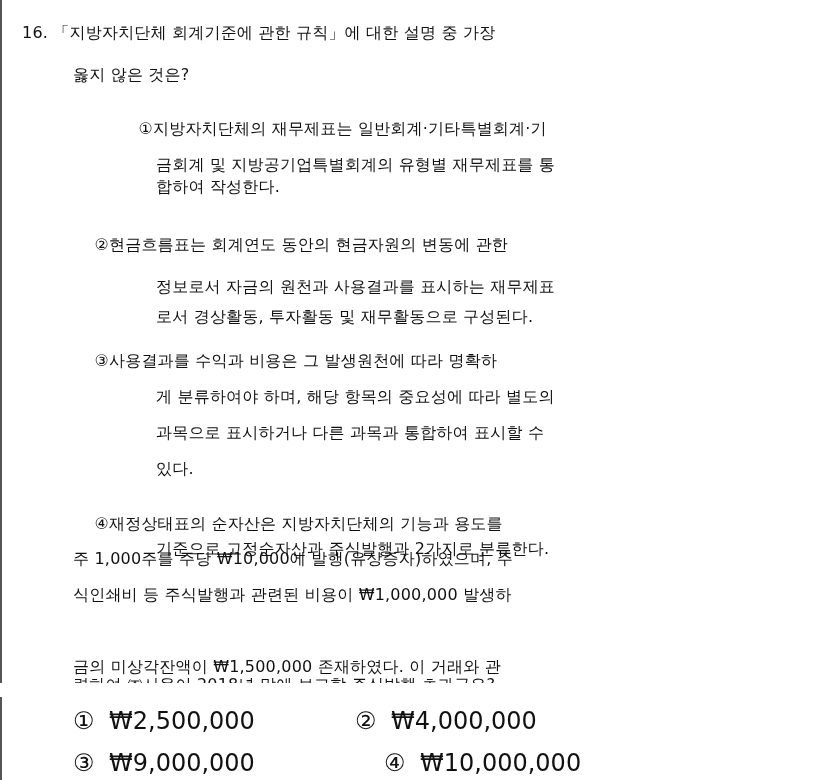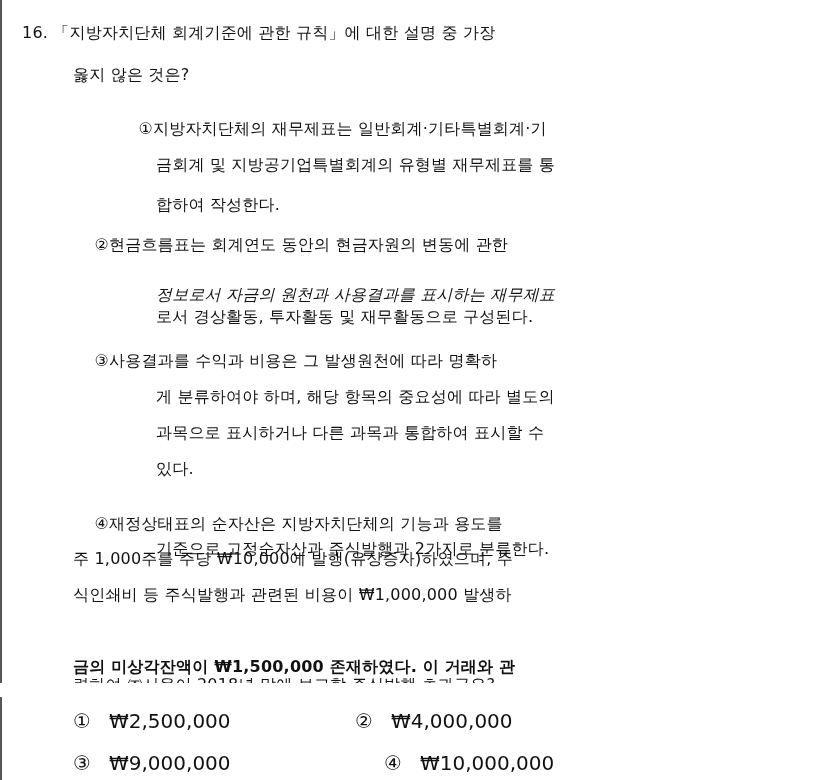--- a/index.html
+++ b/index.html
@@ -53,21 +53,21 @@
       left: 0;
       top: 536px;
       width: 658px;
       height: 147px;
       overflow: hidden;
     }
     .clip-block .line { position: absolute; }
     .answer {
       position: absolute;
       white-space: nowrap;
-      font-size: 20px;
+      font-size: 24px;
       line-height: 30px;
     }
     .answer .circ { width: 36px; }
   </style>
 </head>
 <body>
 
 <div class="border-left-top"></div>
 <div class="border-left-bottom"></div>
 
@@ -75,45 +75,45 @@
   <div class="line q-title" style="top:18px;">
     <span>16.</span>
     <span>「지방자치단체 회계기준에 관한 규칙」에 대한 설명 중 가장</span>
   </div>
   <div class="line indent1" style="top:60px;">옳지 않은 것은?</div>
 
   <div class="line indent1" style="top:114px;margin-left:44px;">
     <span class="circ">①</span><span>지방자치단체의 재무제표는 일반회계·기타특별회계·기</span>
   </div>
   <div class="line indent2" style="top:150px;">금회계 및 지방공기업특별회계의 유형별 재무제표를 통</div>
-  <div class="line indent2" style="top:190px;">합하여 작성한다.</div>
+  <div class="line indent2" style="top:172px;">합하여 작성한다.</div>
 
   <div class="line indent1" style="top:230px;">
     <span class="circ">②</span><span>현금흐름표는 회계연도 동안의 현금자원의 변동에 관한</span>
   </div>
-  <div class="line indent2" style="top:280px;font-style:italic;">정보로서 자금의 원천과 사용결과를 표시하는 재무제표</div>
+  <div class="line indent2" style="top:272px;">정보로서 자금의 원천과 사용결과를 표시하는 재무제표</div>
   <div class="line indent2" style="top:302px;">로서 경상활동, 투자활동 및 재무활동으로 구성된다.</div>
 
   <div class="line indent1" style="top:346px;">
     <span class="circ">③</span><span>사용결과를 수익과 비용은 그 발생원천에 따라 명확하</span>
   </div>
   <div class="line indent2" style="top:382px;">게 분류하여야 하며, 해당 항목의 중요성에 따라 별도의</div>
   <div class="line indent2" style="top:418px;">과목으로 표시하거나 다른 과목과 통합하여 표시할 수</div>
   <div class="line indent2" style="top:454px;">있다.</div>
 
   <div class="line indent1" style="top:498px;margin-top:11px;">
     <span class="circ">④</span><span>재정상태표의 순자산은 지방자치단체의 기능과 용도를</span>
   </div>
   <div class="line indent2" style="top:534px;">기준으로 고정순자산과 주식발행과 2가지로 분류한다.</div>
 </div>
 
 <div class="clip-block">
   <div class="line indent1" style="top:8px;">주 1,000주를 주당 ₩10,000에 발행(유상증자)하였으며, 주</div>
   <div class="line indent1" style="top:44px;">식인쇄비 등 주식발행과 관련된 비용이 ₩1,000,000 발생하</div>
-  <div class="line indent1" style="top:116px;font-weight:bold;">금의 미상각잔액이 ₩1,500,000 존재하였다. 이 거래와 관</div>
+  <div class="line indent1" style="top:116px;">금의 미상각잔액이 ₩1,500,000 존재하였다. 이 거래와 관</div>
   <div class="line indent1" style="top:134px;">련하여 ㈜서울이 2018년 말에 보고할 주식발행 초과금은?</div>
 </div>
 
 <div>
   <div class="answer" style="left:73px; top:706px;">
     <span class="circ">①</span><span>₩2,500,000</span>
   </div>
   <div class="answer" style="left:355px; top:706px;">
     <span class="circ">②</span><span>₩4,000,000</span>
   </div>

